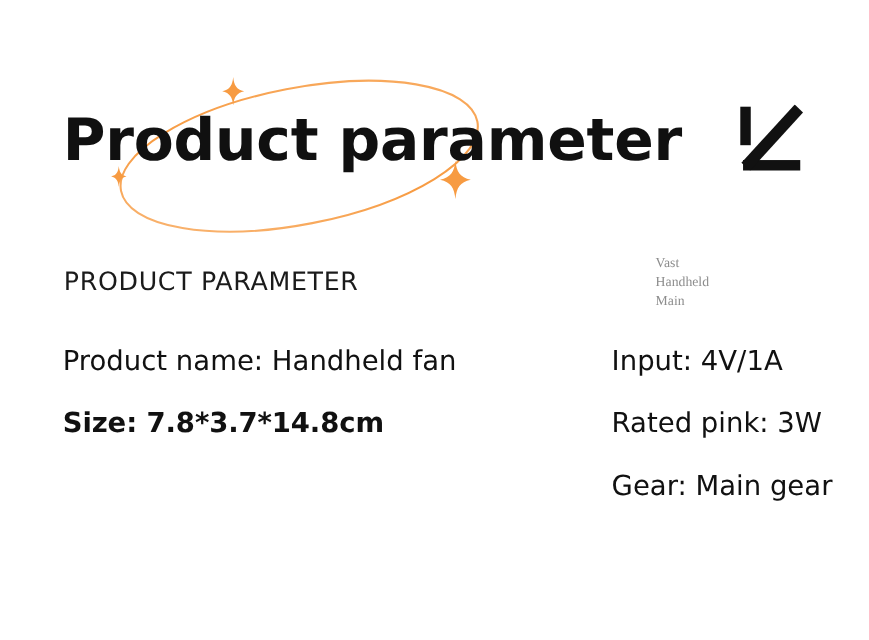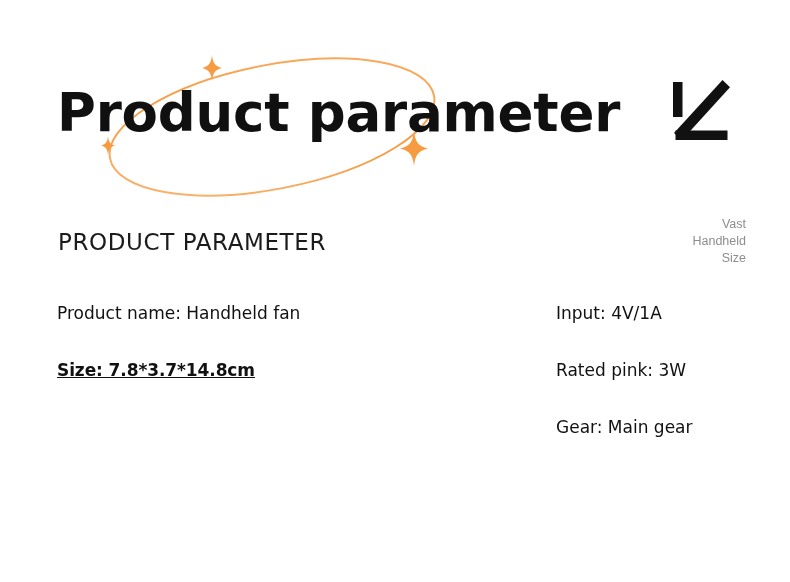--- a/index.html
+++ b/index.html
@@ -12,20 +12,21 @@
     font-family: "DejaVu Sans", "Liberation Sans", sans-serif;
     -webkit-font-smoothing: antialiased;
   }
 
   #page {
     position: relative;
     width: 790px;
     height: 454px;
     background: #ffffff;
     overflow: hidden;
+    margin-top: 15px;
   }
 
   
   .header-art {
     position: absolute;
     left: 0;
     top: 0;
     width: 560px;
     height: 230px;
     pointer-events: none;
@@ -72,22 +73,21 @@
     top: 80px;
     width: 64px;
     height: 64px;
   }
 
   .brand-tagline {
     position: absolute;
     right: 44px;
     top: 216px;
     width: 150px;
-    text-align: right;
-    font-family: Liberation Sans, sans-serif;
+    font-family: Liberation Serif, serif;
     font-size: 12.5px;
     font-weight: 400;
     line-height: 17px;
     color: #8d8d8d;
   }
   .brand-tagline div { white-space: nowrap; }
 
   
   .specs {
     position: absolute;
@@ -102,30 +102,29 @@
     top: 0;
   }
   .spec-col.left  { left: 57px;  width: 460px; }
   .spec-col.right { left: 556px; width: 250px; }
 
   .spec-row {
     height: 57px;
     display: flex;
     align-items: flex-start;
     font-family: "DejaVu Sans", "Liberation Sans", sans-serif;
-    font-size: 17px;
+    font-size: 25px;
     line-height: 26px;
     font-weight: 400;
     color: #111111;
     white-space: nowrap;
   }
   .spec-row.emphasis {
     font-weight: 600;
     letter-spacing: -0.1px;
-    text-decoration: underline;
   }
   .spec-row.blank { visibility: hidden; }
 </style>
 </head>
 <body>
 
 <div id="page">
 
   <svg class="header-art" viewBox="0 0 560 230" width="560" height="230" aria-hidden="true">
     <defs>
@@ -160,21 +159,21 @@
 
   <svg class="brand-logo" viewBox="0 0 64 64" width="64" height="64" aria-hidden="true">
     <rect x="3" y="2" width="9.5" height="35" fill="#111111"></rect>
     <rect x="5.5" y="50.5" width="52" height="9.5" fill="#111111"></rect>
     <polygon points="52.5,0 60,7.2 12,60 4,53" fill="#111111"></polygon>
   </svg>
 
   <div class="brand-tagline">
     <div>Vast</div>
     <div>Handheld</div>
-    <div>Size</div>
+    <div>Main</div>
   </div>
 
   <div class="specs">
 
     <div class="spec-col left">
       <div class="spec-row">Product name: Handheld fan</div>
       <div class="spec-row emphasis">Size: 7.8*3.7*14.8cm</div>
     </div>
 
     <div class="spec-col right">

